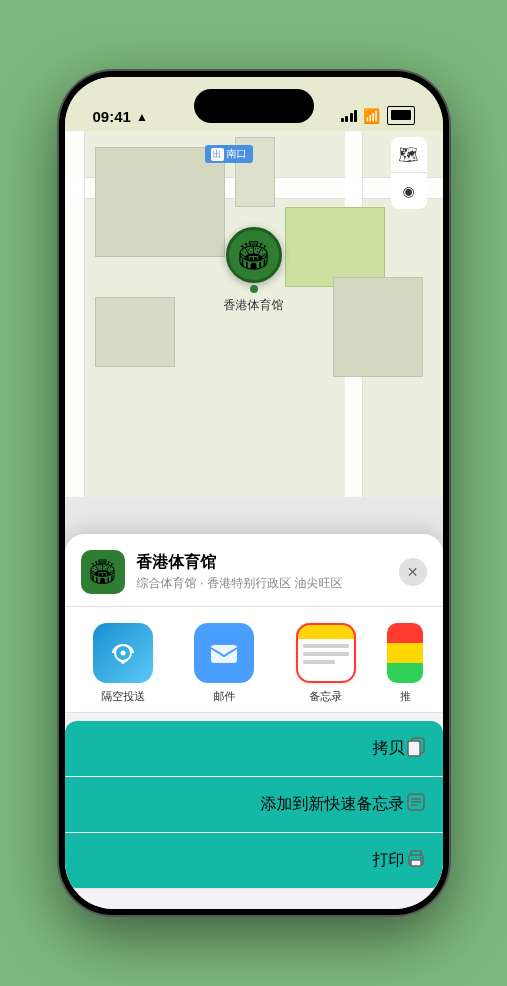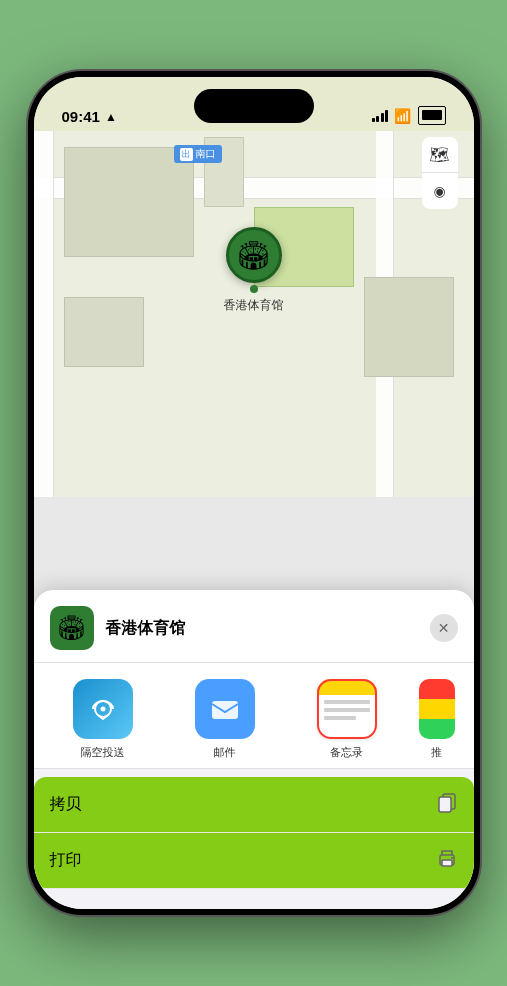--- a/index.html
+++ b/index.html
@@ -8,21 +8,21 @@
       width: 507px;
       height: 986px;
       background: #7cb87c;
       display: flex;
       align-items: center;
       justify-content: center;
       font-family: -apple-system, 'PingFang SC', 'Helvetica Neue', sans-serif;
     }
 
     .phone-frame {
-      width: 452px;
+      width: 390px;
       height: 844px;
       background: #000;
       border-radius: 54px;
       position: relative;
       box-shadow: 0 0 0 2px #555, 0 20px 60px rgba(0,0,0,0.5);
       overflow: hidden;
     }
 
     .phone-screen {
       position: absolute;
@@ -302,26 +302,25 @@
     }
 
     
     .action-list {
       margin-top: 8px;
     }
 
     .action-item {
       display: flex;
       align-items: center;
-      justify-content: space-between;
+      justify-content: flex-end;
       padding: 14px 16px;
-      background: #84cc16;
+      background: #14b8a6;
       cursor: pointer;
       border-bottom: 0.5px solid #e8e8e8;
-      gap: 9px;
     }
 
     .action-item:first-child {
       border-top-left-radius: 12px;
       border-top-right-radius: 12px;
     }
 
     .action-item:last-child {
       border-bottom: none;
       border-bottom-left-radius: 12px;
@@ -439,20 +438,21 @@
     </div>
 
     <div class="bottom-sheet">
 
       <div class="sheet-header">
         <div class="venue-icon">
           <span>🏟</span>
         </div>
         <div class="venue-info">
           <div class="venue-name">香港体育馆</div>
+          <div class="venue-sub">综合体育馆 · 香港特别行政区 油尖旺区</div>
         </div>
         <div class="close-btn">
           <span>✕</span>
         </div>
       </div>
 
       <div class="share-row">
 
         <div class="share-item">
           <div class="share-icon airdrop">
@@ -506,20 +506,31 @@
       <div class="action-list">
         <div class="action-item">
           <span class="action-label">拷贝</span>
           <span class="action-icon">
             <svg width="22" height="22" viewBox="0 0 22 22" fill="none">
               <rect x="7" y="3" width="12" height="15" rx="2" stroke="#666" stroke-width="1.5" fill="none"></rect>
               <rect x="3" y="6" width="12" height="15" rx="2" stroke="#666" stroke-width="1.5" fill="#f2f2f7"></rect>
             </svg>
           </span>
         </div>
+        <div class="action-item">
+          <span class="action-label">添加到新快速备忘录</span>
+          <span class="action-icon">
+            <svg width="22" height="22" viewBox="0 0 22 22" fill="none">
+              <rect x="3" y="3" width="16" height="16" rx="3" stroke="#666" stroke-width="1.5" fill="none"></rect>
+              <line x1="6" y1="8" x2="16" y2="8" stroke="#666" stroke-width="1.5"></line>
+              <line x1="6" y1="11" x2="16" y2="11" stroke="#666" stroke-width="1.5"></line>
+              <line x1="6" y1="14" x2="12" y2="14" stroke="#666" stroke-width="1.5"></line>
+            </svg>
+          </span>
+        </div>
         <div class="action-item" style="border-bottom: 0.5px solid #e8e8e8;">
           <span class="action-label">打印</span>
           <span class="action-icon">
             <svg width="22" height="22" viewBox="0 0 22 22" fill="none">
               <rect x="4" y="8" width="14" height="10" rx="2" stroke="#666" stroke-width="1.5" fill="none"></rect>
               <rect x="6" y="13" width="10" height="6" rx="1" stroke="#666" stroke-width="1.5" fill="#f2f2f7"></rect>
               <path d="M6 8 L6 4 L16 4 L16 8" stroke="#666" stroke-width="1.5" fill="none"></path>
               <circle cx="16" cy="11" r="1" fill="#666"></circle>
             </svg>
           </span>

